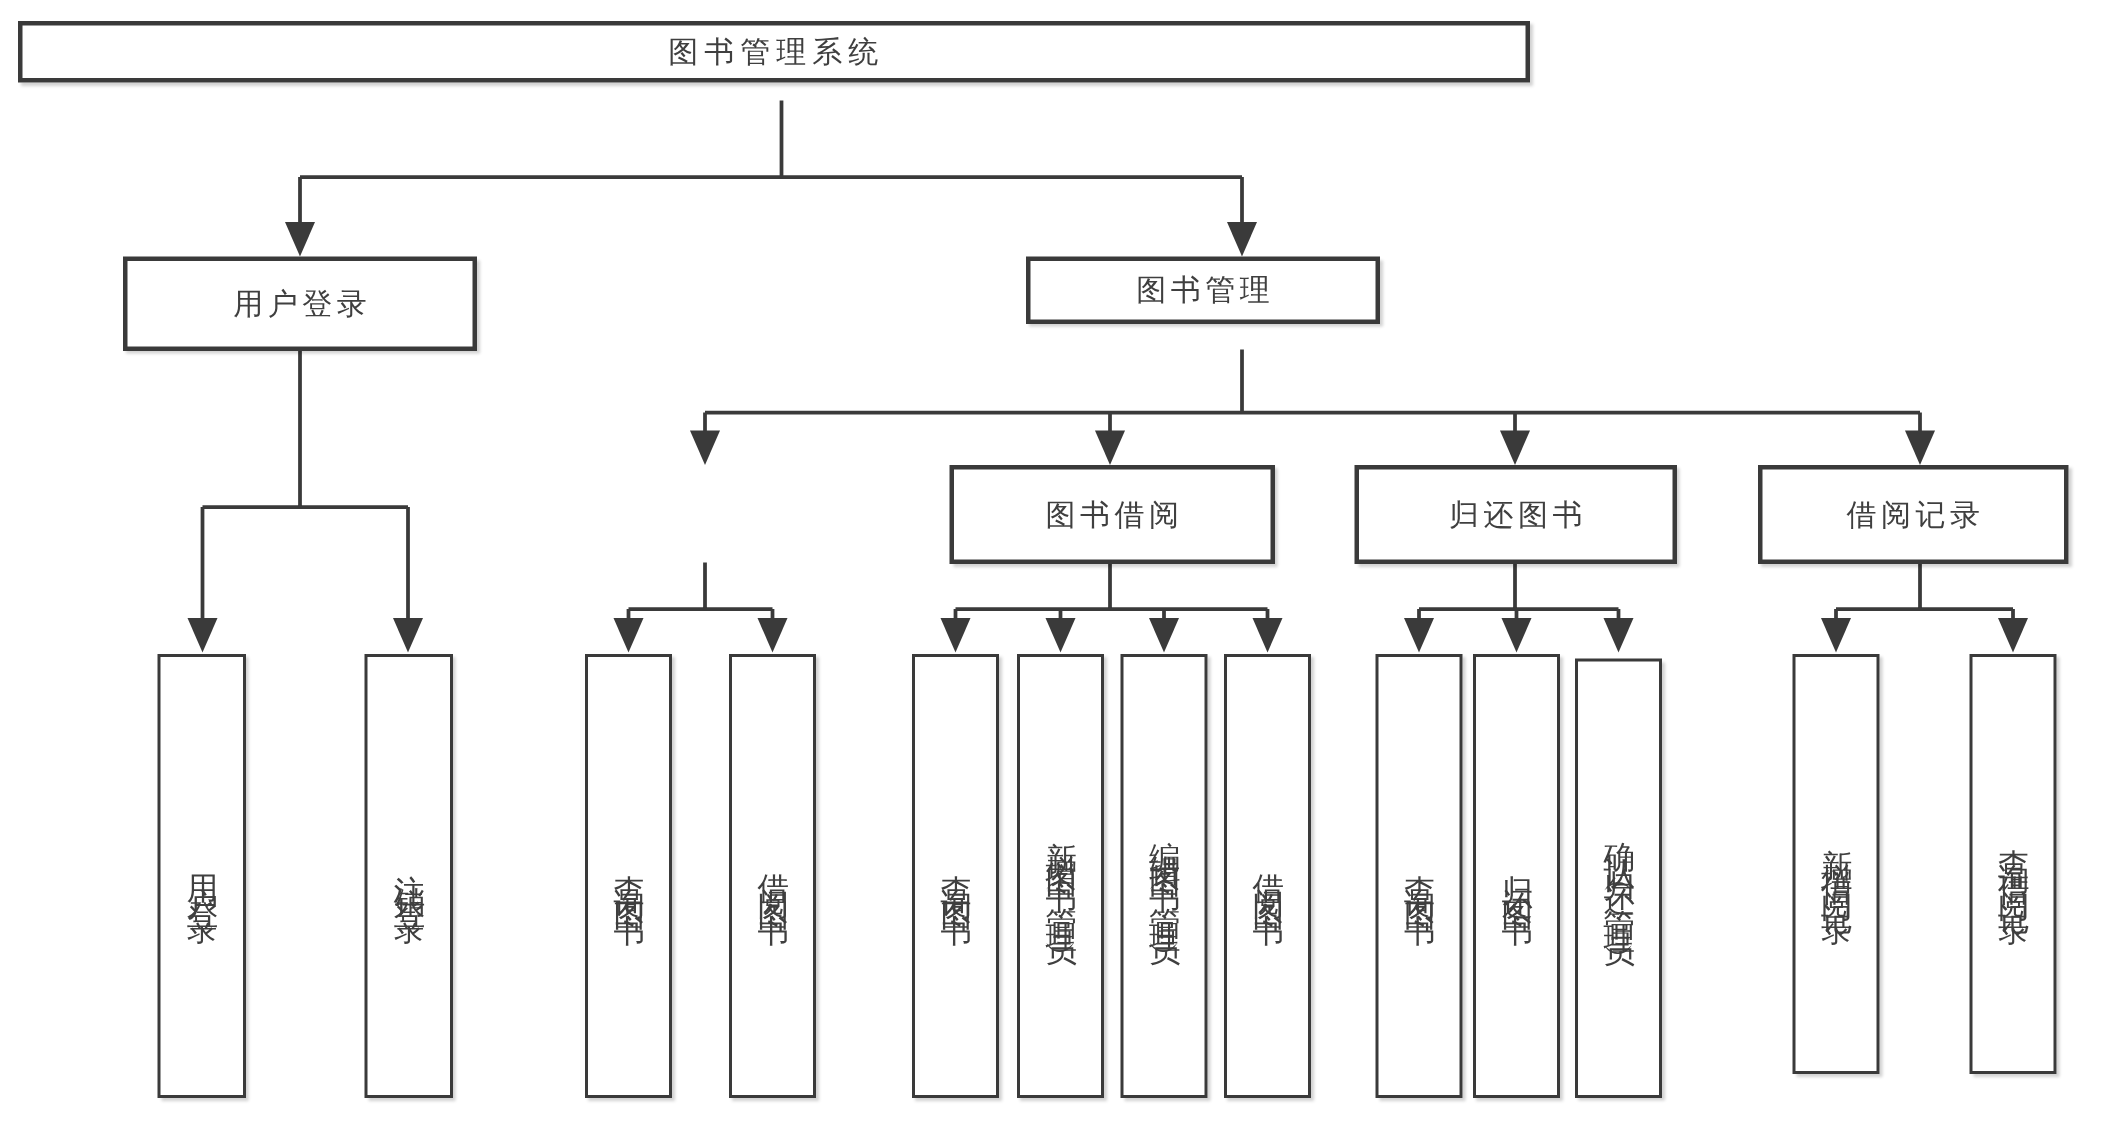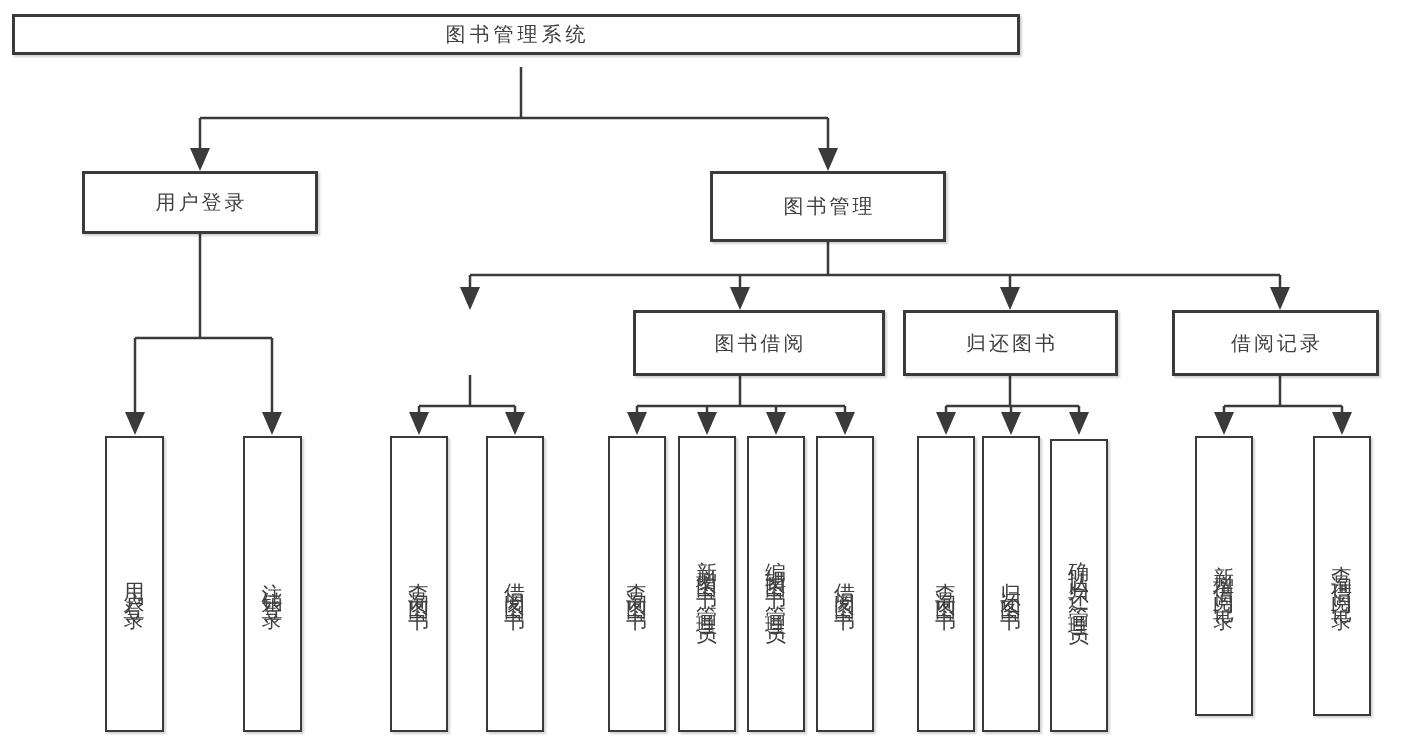--- a/index.html
+++ b/index.html
@@ -102,25 +102,25 @@
     <polygon points="1332,412 1352,412 1342,435"></polygon>
   </svg>
 
   <div class="box hbox root-box" style="left:12px;top:14px;width:1008px;height:41px;">
     <span>图书管理系统</span>
   </div>
 
   <div class="box hbox" style="left:82px;top:171px;width:236px;height:63px;">
     <span>用户登录</span>
   </div>
-  <div class="box hbox" style="left:710px;top:171px;width:236px;height:71px;">
+  <div class="box hbox" style="left:684px;top:171px;width:236px;height:45px;">
     <span>图书管理</span>
   </div>
 
-  <div class="box hbox" style="left:633px;top:310px;width:252px;height:66px;">
+  <div class="box hbox" style="left:633px;top:310px;width:217px;height:66px;">
     <span>图书借阅</span>
   </div>
   <div class="box hbox" style="left:903px;top:310px;width:215px;height:66px;">
     <span>归还图书</span>
   </div>
   <div class="box hbox" style="left:1172px;top:310px;width:207px;height:66px;">
     <span>借阅记录</span>
   </div>
 
   <div class="box vbox" style="left:105px;top:436px;width:59px;height:296px;">

